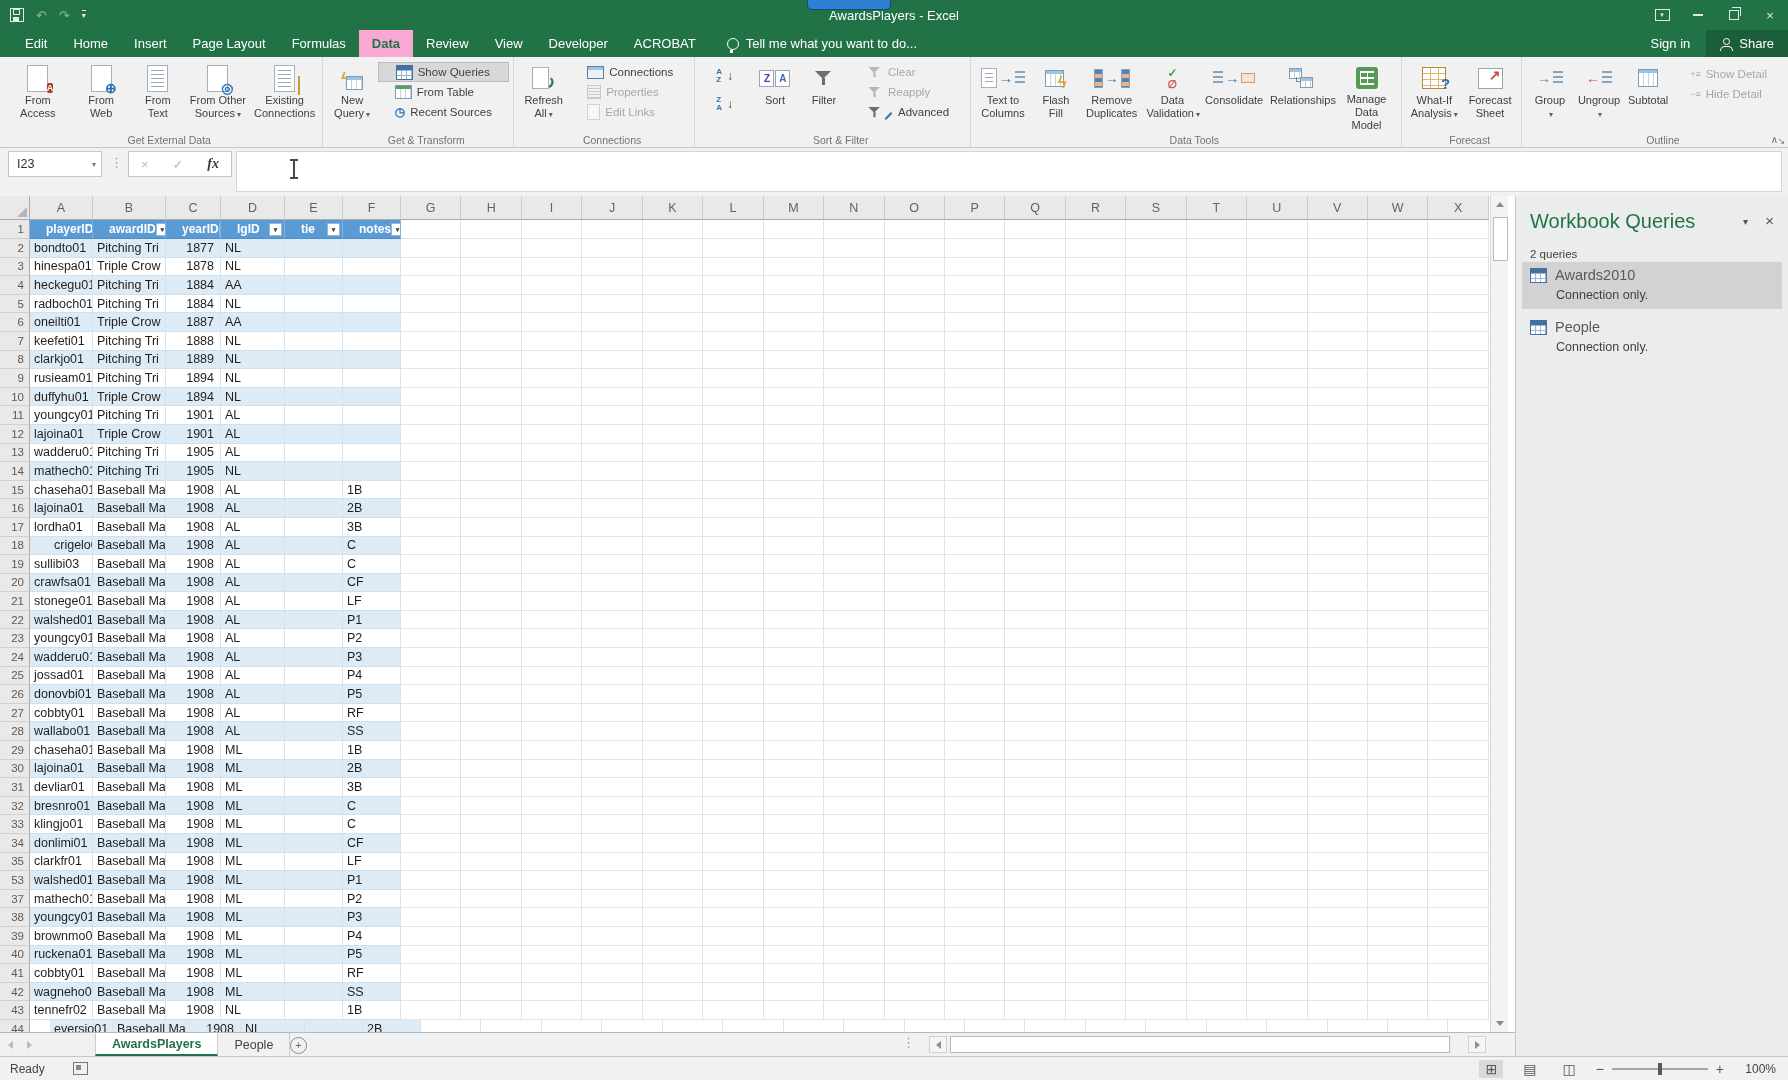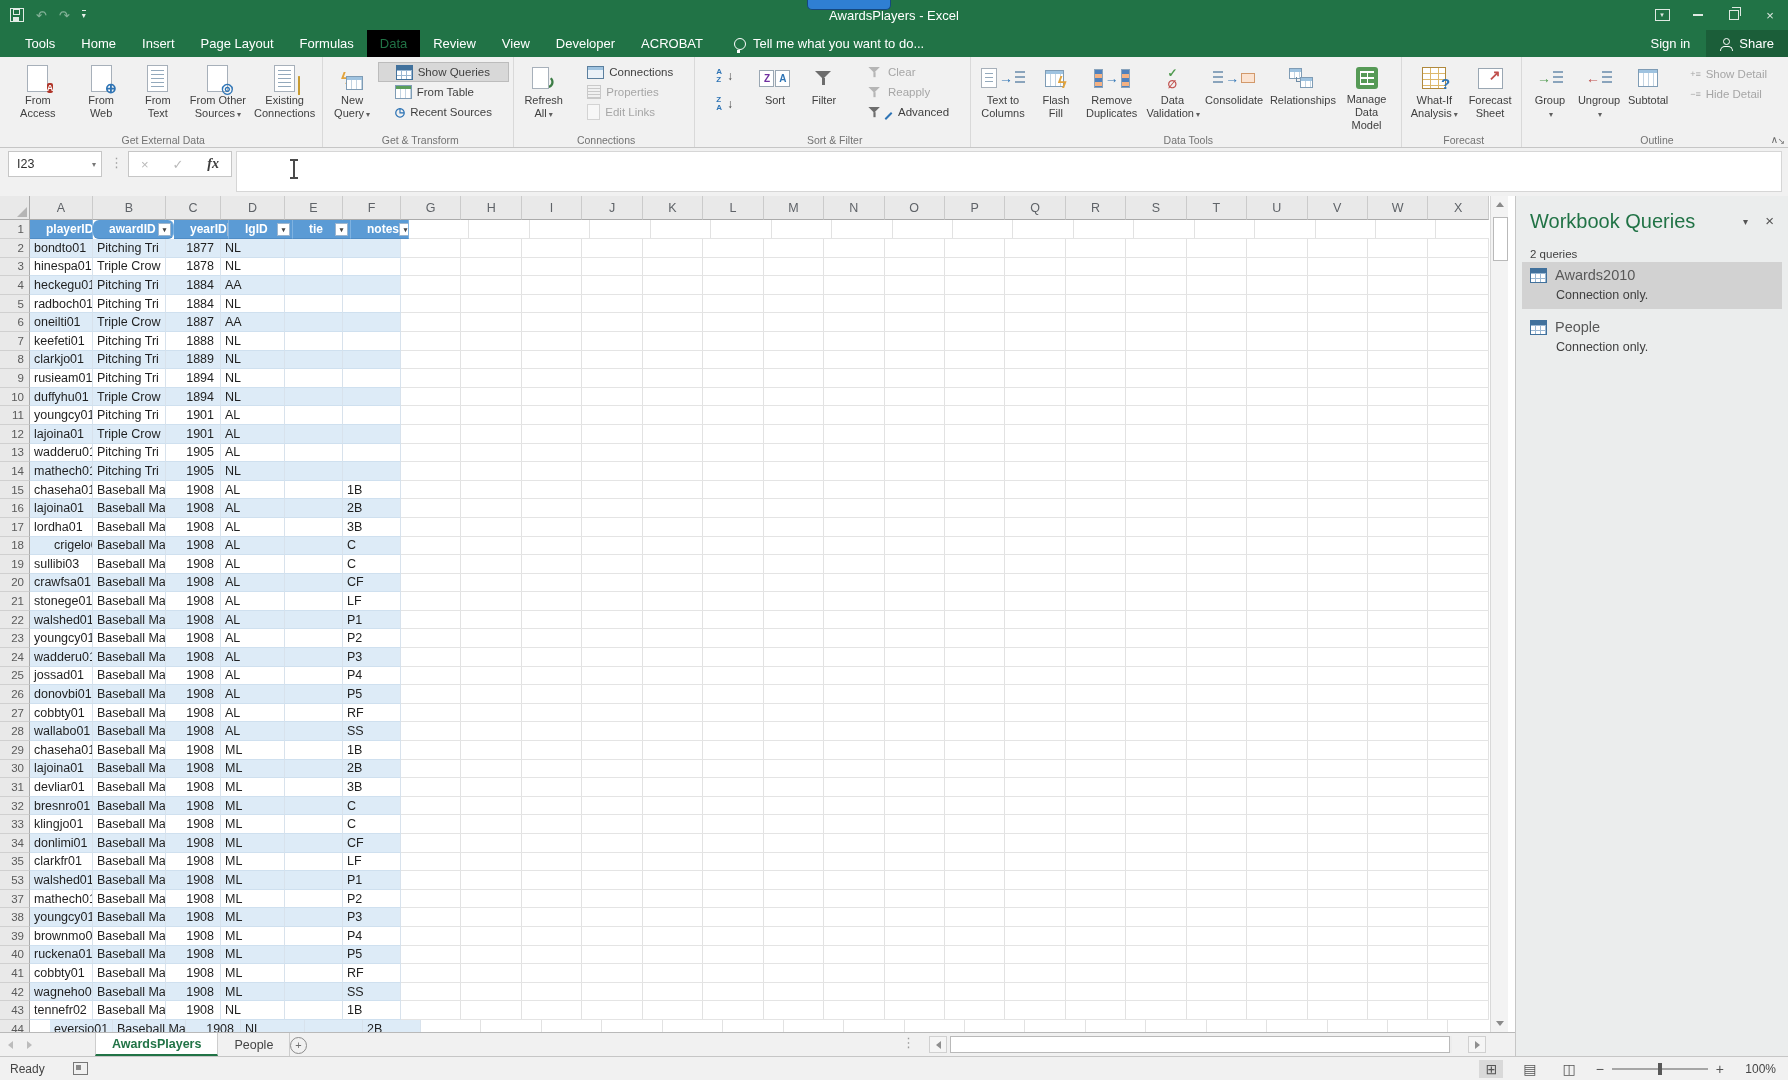--- a/index.html
+++ b/index.html
@@ -17,34 +17,34 @@
   .bluefrag{position:absolute;left:807px;top:0;width:82px;height:9px;background:#2f7fd3;border:1px solid #15477f;border-top:none;border-radius:0 0 5px 5px;}
   .winbtns{position:absolute;right:0;top:0;height:30px;display:flex;}
   .winbtn{width:36px;height:30px;display:flex;align-items:center;justify-content:center;color:#dfe9e2;font-size:13px;}
   .ropt{width:13px;height:10px;border:1px solid #dfe9e2;font-size:7px;line-height:9px;text-align:center;}
   .minbar{width:10px;height:1.5px;background:#dfe9e2;}
   .resto{width:8px;height:8px;border:1px solid #dfe9e2;position:relative;}
   .resto:before{content:'';position:absolute;left:2px;top:-4px;width:8px;height:8px;border:1px solid #dfe9e2;border-bottom:none;border-left:none;}
   
   .tabbar{position:absolute;left:0;top:30px;width:1788px;height:27px;background:#217346;display:flex;align-items:stretch;color:#fff;}
   .rtab{padding:0 13px;display:flex;align-items:center;font-size:13px;cursor:default;white-space:nowrap;}
-  .rtab.active{background:#000000;color:#217346;font-weight:normal;}
+  .rtab.active{background:#f9a8d4;color:#217346;font-weight:bold;}
   .tellme{display:flex;align-items:center;gap:7px;margin-left:18px;font-size:13px;}
   .bulb{width:10px;height:10px;border:1.5px solid #fff;border-radius:50%;position:relative;}
   .bulb:after{content:'';position:absolute;left:2.5px;bottom:-4px;width:3px;height:3px;background:#fff;}
   .tb-right{margin-left:auto;display:flex;align-items:stretch;}
   .signin{display:flex;align-items:center;font-size:13px;padding:0 16px;}
   .sharebtn{display:flex;align-items:center;gap:7px;font-size:13px;padding:0 14px;background:rgba(0,0,0,.18);}
   .person{position:relative;width:12px;height:12px;}
   .person:before{content:'';position:absolute;left:3px;top:0;width:5px;height:5px;border:1.5px solid #fff;border-radius:50%;}
   .person:after{content:'';position:absolute;left:0;bottom:-1px;width:11px;height:4px;border:1.5px solid #fff;border-bottom:none;border-radius:5px 5px 0 0;}
   
   .ribbon{position:absolute;left:0;top:57px;width:1788px;height:90px;background:#f1f1f1;border-bottom:1px solid #c6c6c6;display:flex;}
   .rgroup{position:relative;border-right:1px solid #d9d9d9;padding:3px 4px 14px;display:flex;align-items:flex-start;gap:1px;}
-  .glabel{position:absolute;bottom:1px;left:2px;width:100%;text-align:center;font-size:10.5px;color:#737373;}
+  .glabel{position:absolute;bottom:1px;left:8px;width:100%;text-align:center;font-size:10.5px;color:#737373;}
   .bigbtn{height:72px;min-width:42px;padding:0 3px;display:flex;flex-direction:column;align-items:center;}
   .bb-icon{height:32px;display:flex;align-items:center;justify-content:center;margin-top:2px;}
   .bb-label{font-size:11px;color:#3f3f3f;text-align:center;line-height:1.18;max-width:62px;}
   .dd{font-size:8px;color:#5f5f5f;margin-left:2px;}
   .stack{display:flex;flex-direction:column;justify-content:flex-start;padding-top:2px;}
   .smbtn{height:20px;display:flex;align-items:center;gap:5px;font-size:11.5px;color:#3f3f3f;padding:0 17px;white-space:nowrap;}
   .smbtn.hl{background:#d8d8d8;border:1px solid #bcbcbc;height:18px;}
   .dis{color:#a6a6a6 !important;}
   .dis .ic{opacity:.45;filter:grayscale(1);}
   
@@ -193,21 +193,21 @@
           <span class="resto"></span>
         </div>
       <div class="winbtn">
           <span>×</span>
         </div>
     </div>
   </div>
 
   <div class="tabbar">
     <div id="rtabs" style="display:flex;align-items:stretch;padding-left:12px;">
-        <div class="rtab">Tools</div>
+        <div class="rtab">Edit</div>
         <div class="rtab">Home</div>
         <div class="rtab">Insert</div>
         <div class="rtab">Page Layout</div>
         <div class="rtab">Formulas</div>
         <div class="rtab active">Data</div>
         <div class="rtab">Review</div>
         <div class="rtab">View</div>
         <div class="rtab">Developer</div>
         <div class="rtab">ACROBAT</div>
       </div>
@@ -534,21 +534,21 @@
         <div class="colhead" style="width: 60.44px;">X</div>
       </div>
     <div class="grow hdr" id="tablehead">
         <div class="gut">1</div>
         <div class="hcell" style="width: 63px; flex: 0 0 auto;">
           <span>playerID</span>
           <span class="fbtn">
             <span>▾</span>
           </span>
         </div>
-        <div class="hcell" style="width: 81px; flex: 0 0 auto; border-radius: 6px;">
+        <div class="hcell" style="width: 73px; flex: 0 0 auto;">
           <span>awardID</span>
           <span class="fbtn">
             <span>▾</span>
           </span>
         </div>
         <div class="hcell" style="width: 55px; flex: 0 0 auto;">
           <span>yearID</span>
           <span class="fbtn">
             <span>▾</span>
           </span>

